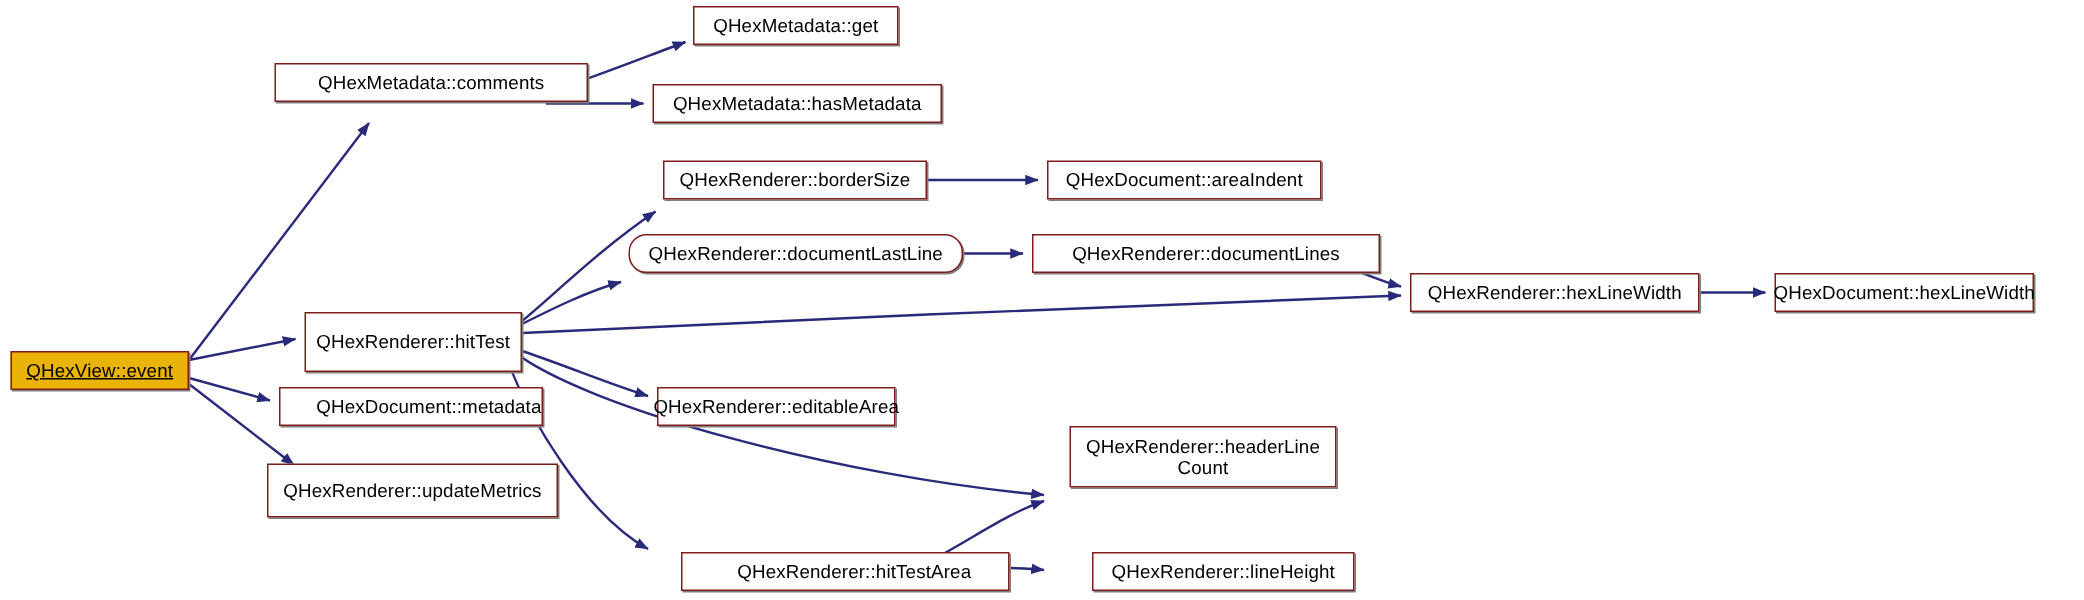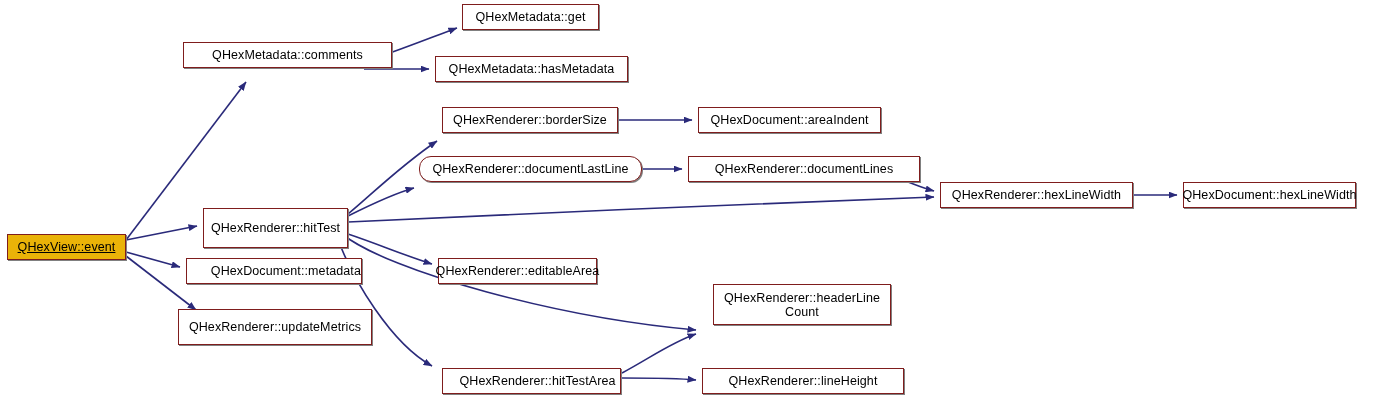--- a/index.html
+++ b/index.html
@@ -87,16 +87,16 @@
       <div class="node" style="left: 419px; top: 156px; width: 223px; height: 26px; border-radius: 12px;"><span>QHexRenderer::documentLastLine</span></div>
       <div class="node" style="left: 688px; top: 156px; width: 232px; height: 26px;"><span>QHexRenderer::documentLines</span></div>
       <div class="node" style="left: 940px; top: 182px; width: 193px; height: 26px;"><span>QHexRenderer::hexLineWidth</span></div>
       <div class="node" style="left: 1183px; top: 182px; width: 173px; height: 26px;"><span>QHexDocument::hexLineWidth</span></div>
       <div class="node" style="left: 203px; top: 208px; width: 145px; height: 40px;"><span>QHexRenderer::hitTest</span></div>
       <div class="node" style="left: 186px; top: 258px; width: 176px; height: 26px; justify-content: flex-end;"><span>QHexDocument::metadata</span></div>
       <div class="node" style="left: 438px; top: 258px; width: 159px; height: 26px;"><span>QHexRenderer::editableArea</span></div>
       <div class="node" style="left: 178px; top: 309px; width: 194px; height: 36px;"><span>QHexRenderer::updateMetrics</span></div>
       <div class="node" style="left: 702px; top: 284px; width: 178px; height: 41px; margin-left: 11px;"><span>QHexRenderer::headerLine
 Count</span></div>
-      <div class="node" style="left: 442px; top: 368px; width: 179px; height: 26px; padding-left: 12px;"><span>QHexRenderer::hitTestArea</span></div>
-      <div class="node" style="left: 702px; top: 368px; width: 202px; height: 26px;"><span>QHexRenderer::lineHeight</span></div>
+      <div class="node" style="left: 454px; top: 368px; width: 219px; height: 26px; padding-left: 12px;"><span>QHexRenderer::hitTestArea</span></div>
+      <div class="node" style="left: 728px; top: 368px; width: 175px; height: 26px;"><span>QHexRenderer::lineHeight</span></div>
     </div>
 </div>
 
 </body></html>

